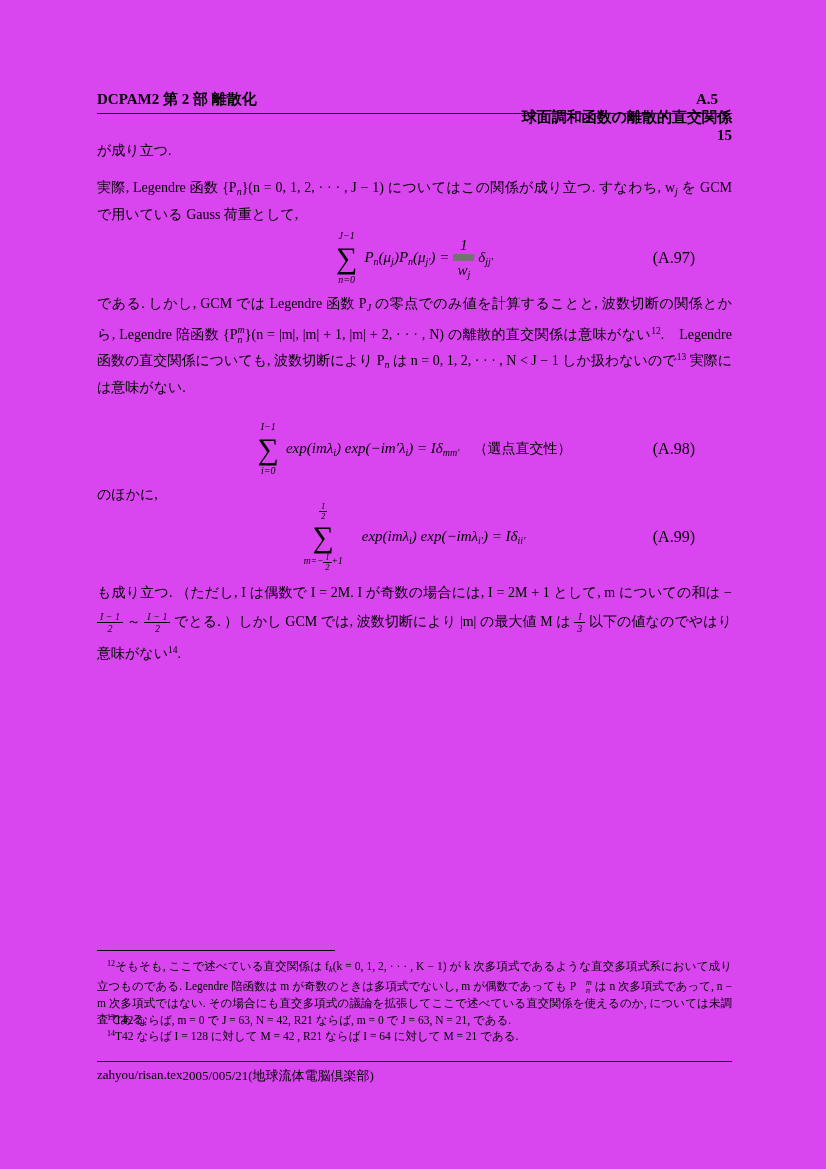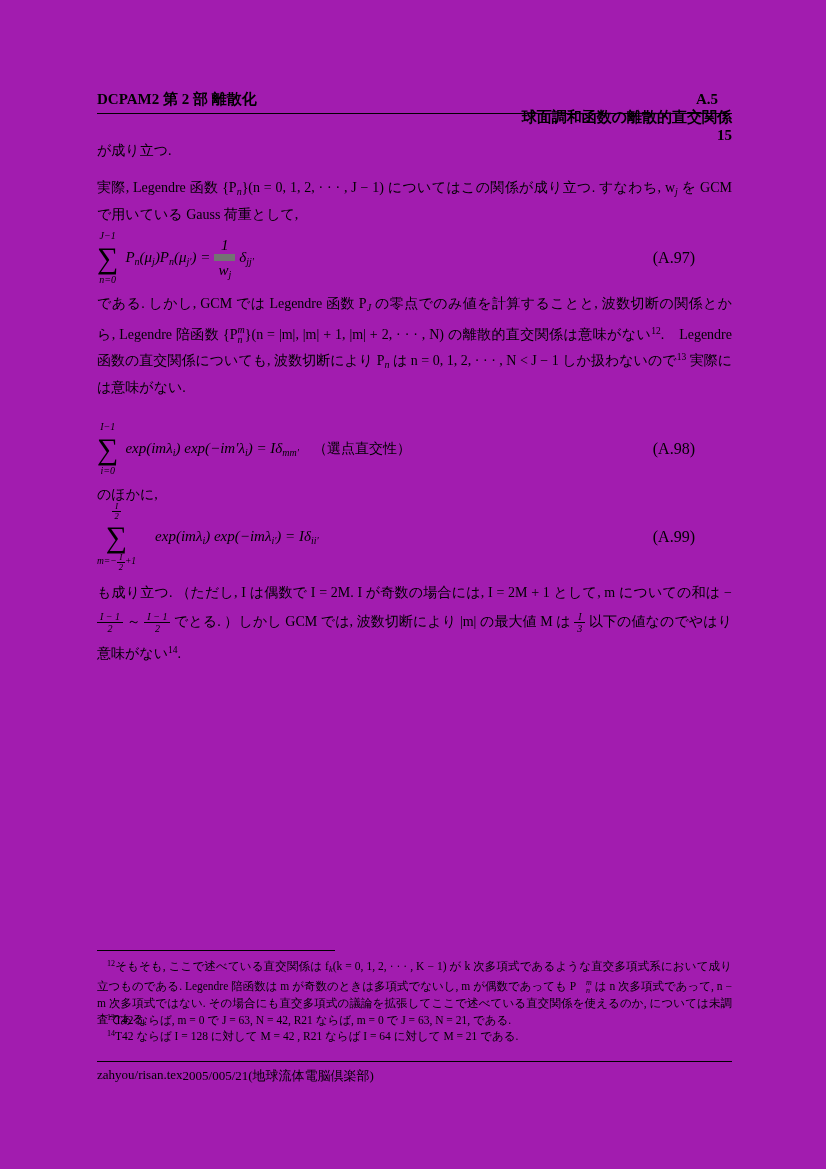--- a/index.html
+++ b/index.html
@@ -1,18 +1,18 @@
 <!DOCTYPE html>
 <html><head>
 <meta charset="utf-8">
 <style>
   html,body { margin:0; padding:0; background:#e8e8e8; }
   .page {
     position:relative; width:826px; height:1169px; margin:0 auto;
-    background:#a21caf; color:#000;
+    background:#d946ef; color:#000;
     font-family:"Liberation Serif","DejaVu Serif",serif;
     overflow:hidden;
   }
   
   .header {
     position:absolute; left:97px; top:90px; width:635px;
     display:flex; justify-content:space-between; align-items:baseline;
     font-weight:bold; font-size:15px; white-space:nowrap;
   }
   .h-right { display:flex; align-items:flex-end;flex-direction:column; }
@@ -36,21 +36,21 @@
   
   .ifrac { display:inline-block; text-align:center; vertical-align:middle;
            font-style:italic; line-height:1.15; font-size:10px; }
   .ifrac .n { display:block; padding:0 3px; }
   .ifrac .d { display:block; border-top:1px solid #000; padding:0 3px; }
   .p6 { line-height:29px; }
 
   
   .eq {
     position:absolute; left:97px; width:635px;
-    display:flex; align-items:center;
+    display:flex; justify-content:center; align-items:center;
     font-size:15px;
   }
   .eq .math { font-style:italic; white-space:nowrap; }
   .bigop { display:inline-flex; flex-direction:column; align-items:center;
            line-height:1; margin-right:7px; }
   .op-limit { font-size:10px; font-style:italic; line-height:1.2; white-space:nowrap; }
   .op-sym { font-size:30px; line-height:1.05; font-style:normal; }
   .op-lower-row { display:inline-flex; align-items:center; font-size:9.5px; font-style:italic; }
   .tfrac { display:inline-block; text-align:center; line-height:1.05; font-size:8.5px; font-style:italic; }
   .tfrac .n { display:block; padding:0 2px; }

